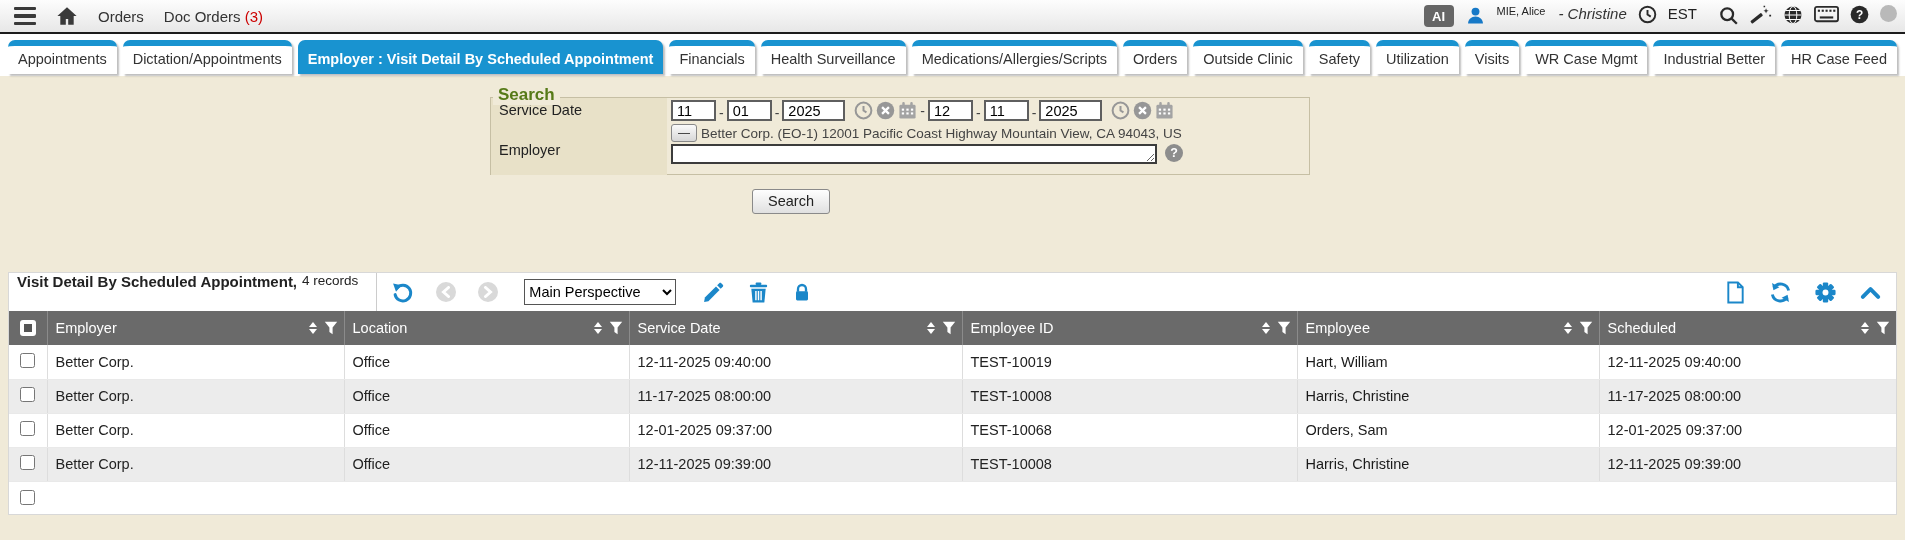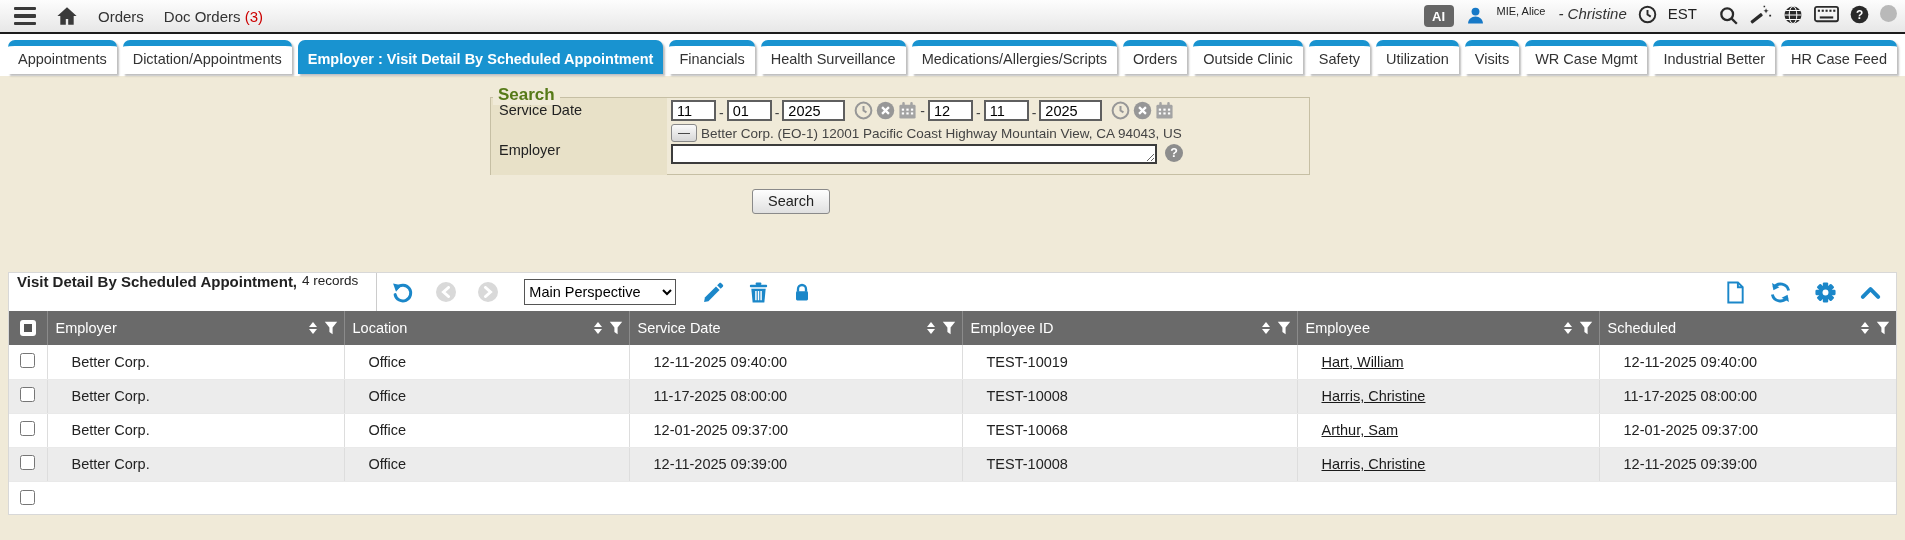--- a/index.html
+++ b/index.html
@@ -84,27 +84,27 @@
   thead th:last-child { border-right:none; }
   .th-inner { display:flex; align-items:center; }
   .th-label { flex:1; }
   .sortctl { display:flex; flex-direction:column; gap:2px; margin-right:7px; cursor:pointer; }
   .tri-up { width:0; height:0; border-left:4.5px solid transparent; border-right:4.5px solid transparent; border-bottom:5.5px solid #fff; }
   .tri-dn { width:0; height:0; border-left:4.5px solid transparent; border-right:4.5px solid transparent; border-top:5.5px solid #fff; }
   .funnel { width:14px; height:14px; display:inline-flex; cursor:pointer; }
   .hdr-cb { width:16px; height:16px; background:#fff; border-radius:3px; margin:0 auto;
     display:flex; align-items:center; justify-content:center; cursor:pointer; }
   .hdr-cb span { width:8px; height:8px; background:#555; }
-  tbody td { font-size:14.5px; color:#222; height:34px; padding:0 24px;
+  tbody td { font-size:14.5px; color:#222; height:34px; padding:0 8px;
     border-right:1px solid #ddd; border-bottom:1px solid #e9e9e9; overflow:hidden; white-space:nowrap; }
   tbody td:last-child { border-right:none; }
   tbody tr:nth-child(even) { background:#ececec; }
   td.cb, th.cb { text-align:center; padding:0; }
   input[type=checkbox] { width:15px; height:15px; cursor:pointer; }
-  .emp-link { color:#1a1a1a; text-decoration:underline; cursor:pointer; }
+  .emp-link { color:#1a1a1a; cursor:pointer; }
   .footer-row { height:32px; display:flex; align-items:center; padding-left:11px; }
 </style>
 </head>
 <body>
 
 <div class="topbar">
   <div class="left">
     <div class="hamburger">
         <span></span>
         <span></span>
@@ -493,21 +493,21 @@
         <td>TEST-10008</td>
         <td><span class="emp-link">Harris, Christine</span></td>
         <td>11-17-2025 08:00:00</td>
       </tr>
       <tr>
         <td class="cb"><input type="checkbox" style=""></td>
         <td>Better Corp.</td>
         <td>Office</td>
         <td>12-01-2025 09:37:00</td>
         <td>TEST-10068</td>
-        <td><span class="emp-link">Arthur, Sam</span></td>
+        <td><span class="emp-link">Orders, Sam</span></td>
         <td>12-01-2025 09:37:00</td>
       </tr>
       <tr>
         <td class="cb"><input type="checkbox" style=""></td>
         <td>Better Corp.</td>
         <td>Office</td>
         <td>12-11-2025 09:39:00</td>
         <td>TEST-10008</td>
         <td><span class="emp-link">Harris, Christine</span></td>
         <td>12-11-2025 09:39:00</td>

